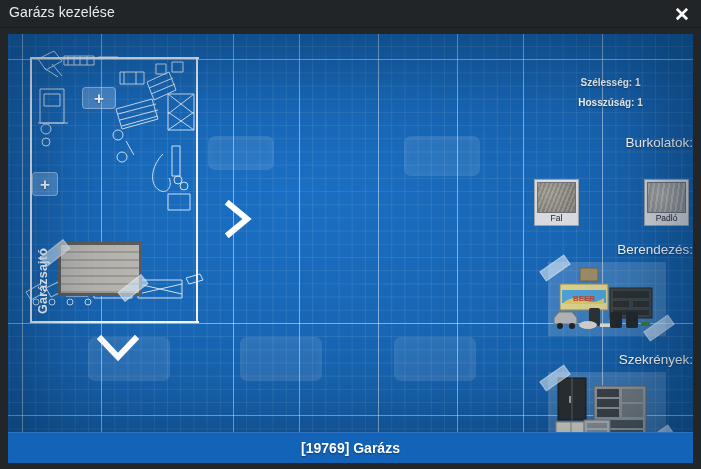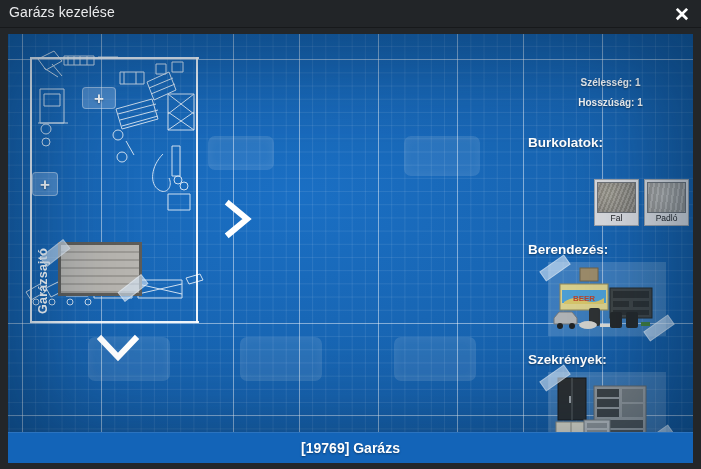--- a/index.html
+++ b/index.html
@@ -152,42 +152,42 @@
     border: 1px solid rgba(255,255,255,.32);
   }
 
   
   #side-panel {
     position: absolute;
     right: 0; top: 0;
     width: 165px; height: 429px;
   }
   .panel-heading {
-    text-align: left;
+    text-align: right;
     color: #ffffff;
-    font-weight: bold;
+    font-weight: normal;
     font-size: 13.5px;
     text-shadow: 0 1px 2px rgba(0,0,0,.45);
     white-space: nowrap;
   }
   .dim-line {
     text-align: center;
     color: #ffffff;
     font-weight: bold;
     font-size: 10px;
     text-shadow: 0 1px 2px rgba(0,0,0,.45);
     white-space: nowrap;
   }
 
   
   #swatch-row {
     position: absolute;
     left: 6px; top: 145px;
     width: 155px;
-    display: flex; justify-content: flex-end; gap: 5px;
+    display: flex; justify-content: space-between; gap: 5px;
   }
   .swatch {
     width: 45px;
     background: #d8dade;
     border: 1px solid #9aa0a8;
     padding: 2px 2px 0 2px;
     cursor: pointer;
   }
   .swatch-img {
     width: 100%; height: 31px;

